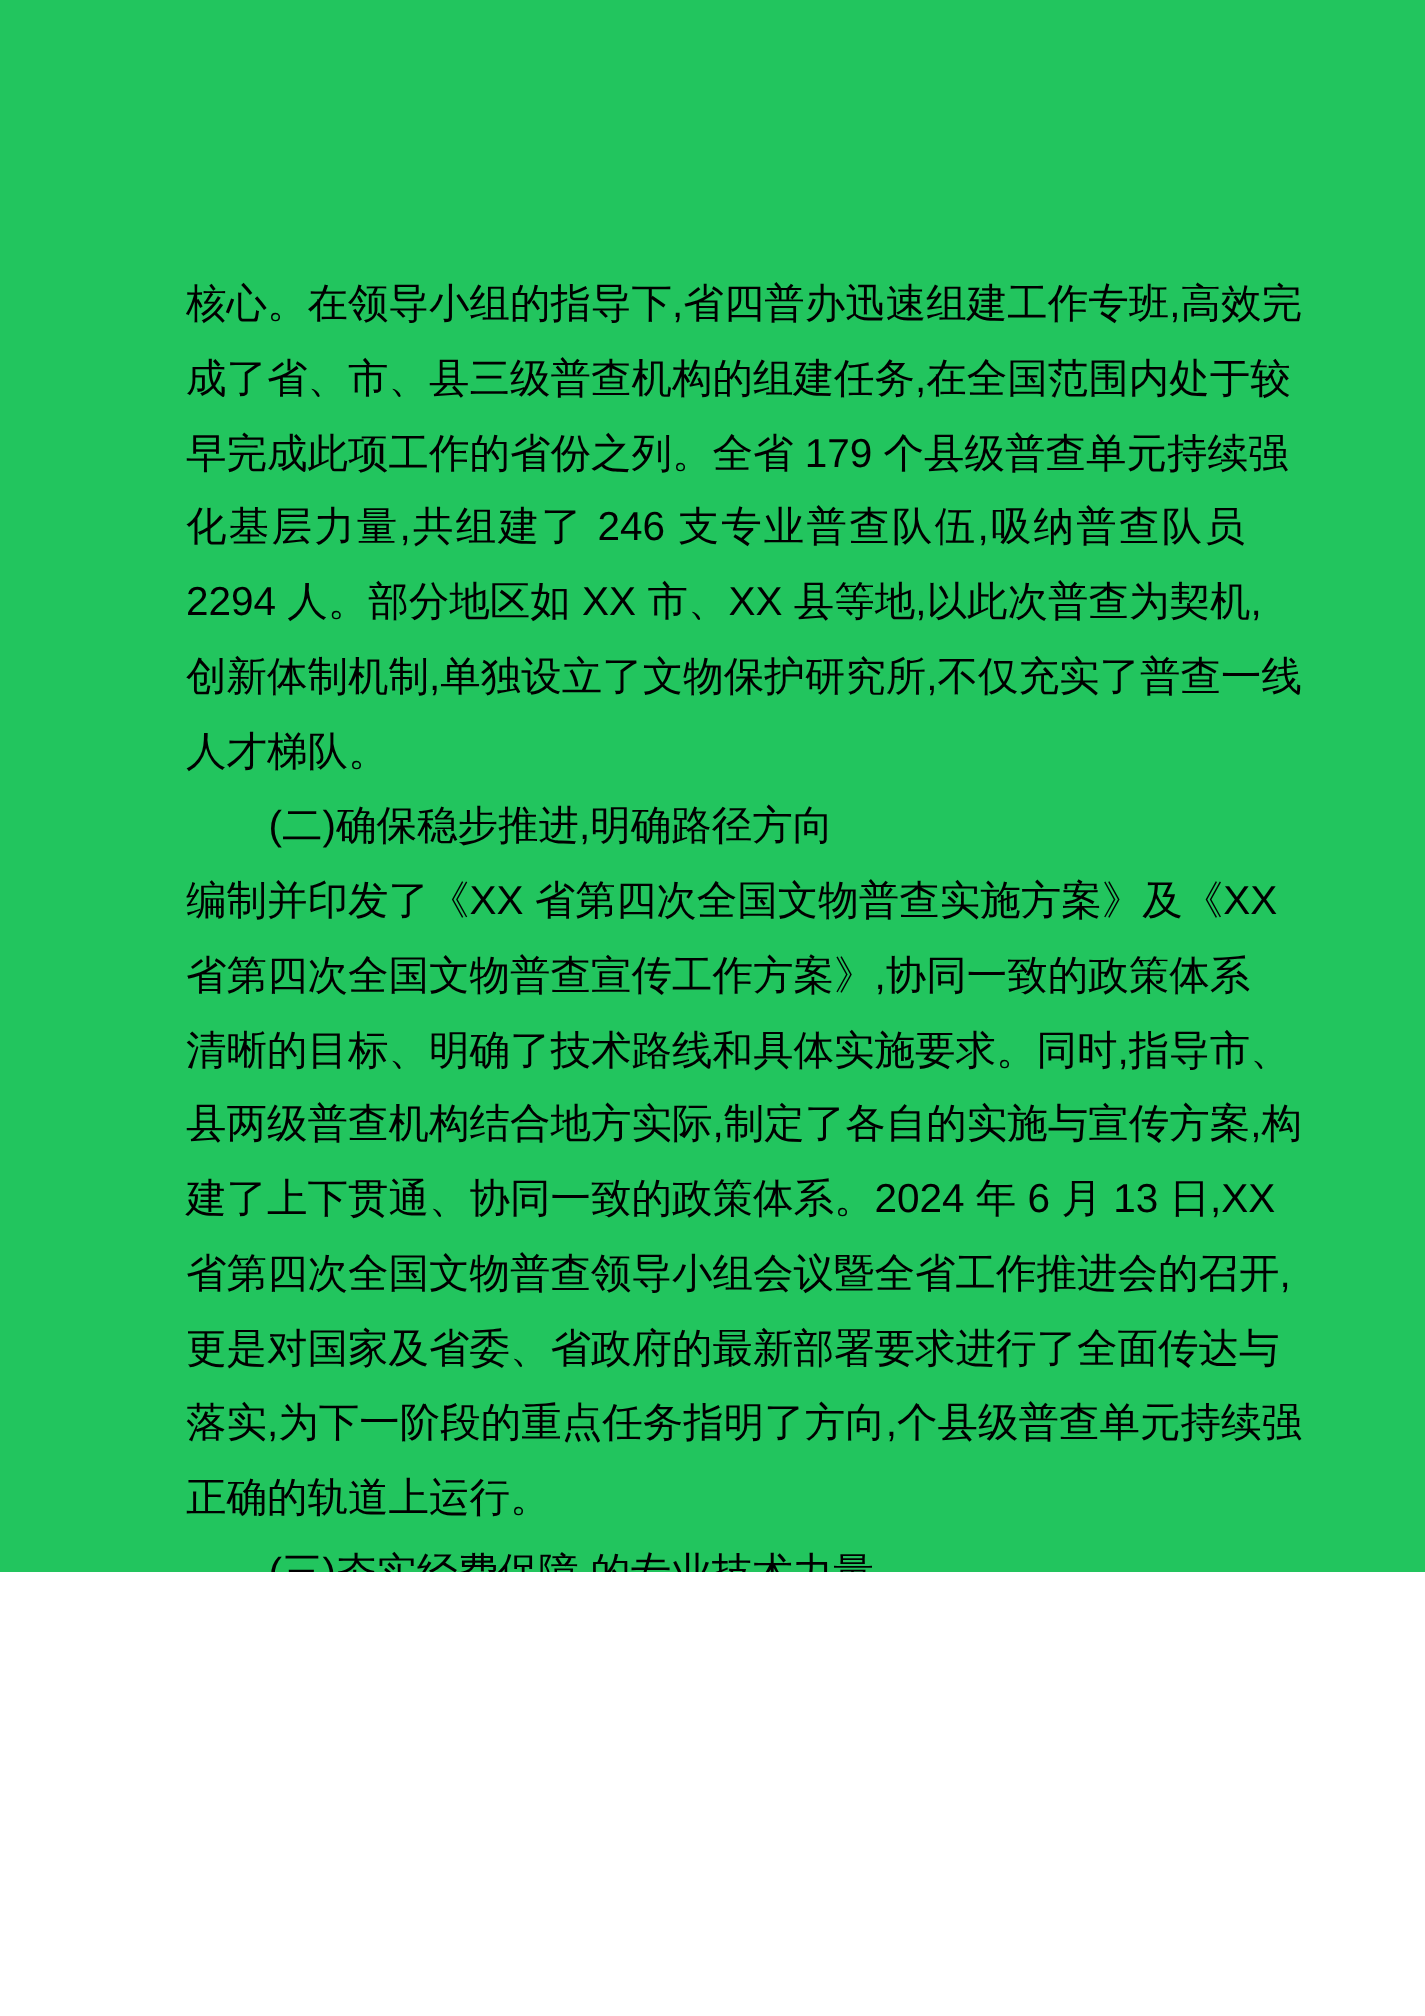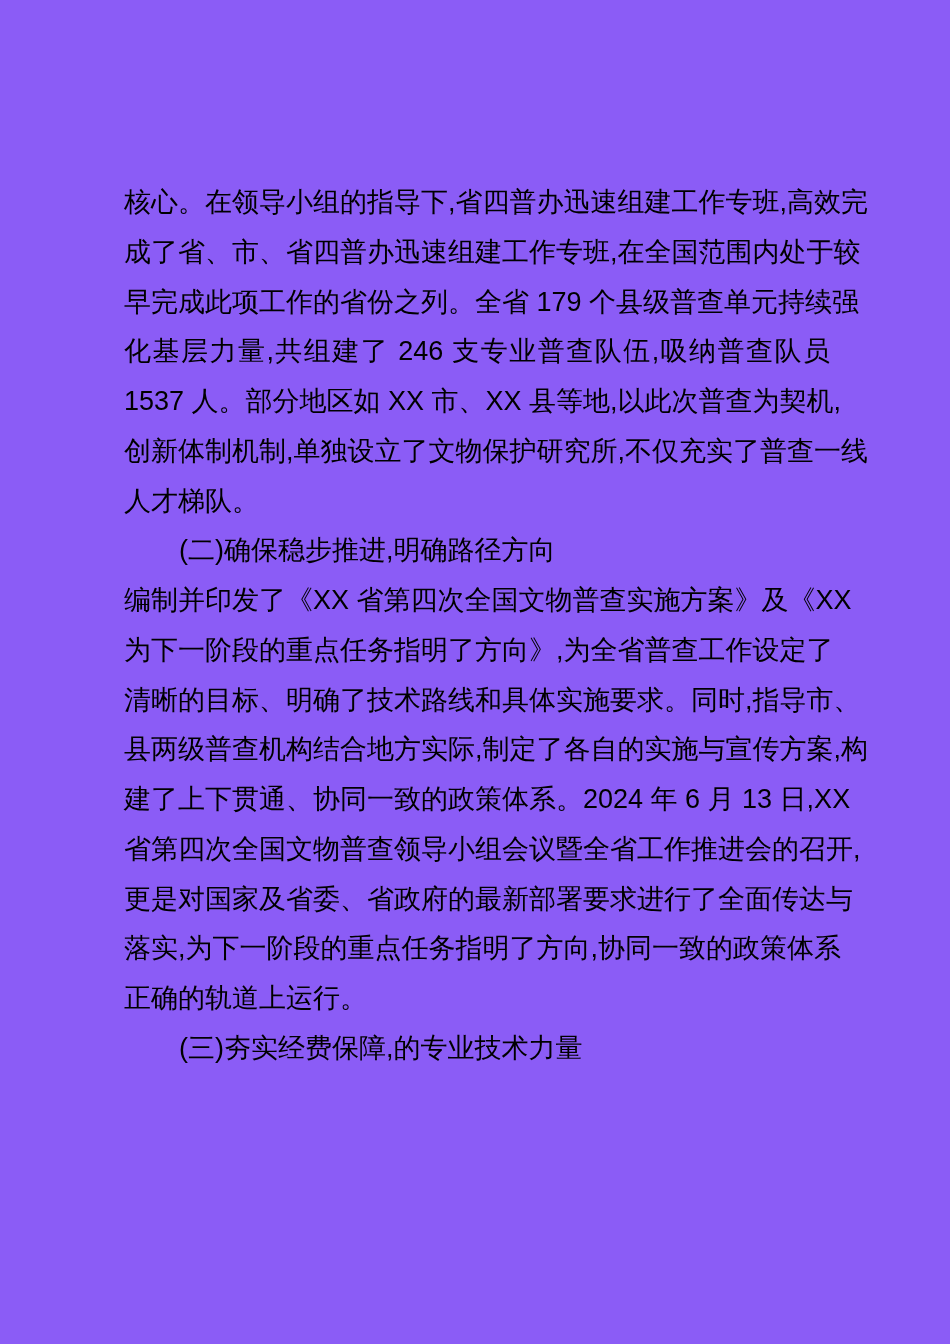--- a/index.html
+++ b/index.html
@@ -6,22 +6,22 @@
     margin: 0;
     padding: 0;
   }
   body {
     font-family: "Liberation Sans", "DejaVu Sans", sans-serif;
     background: #ffffff;
   }
   .screen {
     position: relative;
     width: 950px;
-    height: 1344px;
-    background: #8b5cf6;
+    height: 1048px;
+    background: #22c55e;
     overflow: hidden;
   }
   .text-block {
     position: absolute;
     left: 124px;
     top: 178px;
     width: 706px;
   }
   .paragraph {
     margin: 0;
@@ -44,38 +44,38 @@
     text-indent: 55px;
   }
 </style>
 </head>
 <body>
 
 <div class="screen">
   <div class="text-block" id="text-block">
       <div class="paragraph">
         <div class="line">核心。在领导小组的指导下,省四普办迅速组建工作专班,高效完</div>
-        <div class="line">成了省、市、省四普办迅速组建工作专班,在全国范围内处于较</div>
+        <div class="line">成了省、市、县三级普查机构的组建任务,在全国范围内处于较</div>
         <div class="line">早完成此项工作的省份之列。全省 179 个县级普查单元持续强</div>
         <div class="line">化基层力量,共组建了 246 支专业普查队伍,吸纳普查队员</div>
-        <div class="line">1537 人。部分地区如 XX 市、XX 县等地,以此次普查为契机,</div>
+        <div class="line">2294 人。部分地区如 XX 市、XX 县等地,以此次普查为契机,</div>
         <div class="line">创新体制机制,单独设立了文物保护研究所,不仅充实了普查一线</div>
         <div class="line para-end">人才梯队。</div>
       </div>
       <div class="paragraph">
         <div class="line indent para-end">(二)确保稳步推进,明确路径方向</div>
       </div>
       <div class="paragraph">
         <div class="line">编制并印发了《XX 省第四次全国文物普查实施方案》及《XX</div>
-        <div class="line">为下一阶段的重点任务指明了方向》,为全省普查工作设定了</div>
+        <div class="line">省第四次全国文物普查宣传工作方案》,协同一致的政策体系</div>
         <div class="line">清晰的目标、明确了技术路线和具体实施要求。同时,指导市、</div>
         <div class="line">县两级普查机构结合地方实际,制定了各自的实施与宣传方案,构</div>
         <div class="line">建了上下贯通、协同一致的政策体系。2024 年 6 月 13 日,XX</div>
         <div class="line">省第四次全国文物普查领导小组会议暨全省工作推进会的召开,</div>
         <div class="line">更是对国家及省委、省政府的最新部署要求进行了全面传达与</div>
-        <div class="line">落实,为下一阶段的重点任务指明了方向,协同一致的政策体系</div>
+        <div class="line">落实,为下一阶段的重点任务指明了方向,个县级普查单元持续强</div>
         <div class="line para-end">正确的轨道上运行。</div>
       </div>
       <div class="paragraph">
         <div class="line indent para-end">(三)夯实经费保障,的专业技术力量</div>
       </div>
     </div>
 </div>
 
 </body></html>

